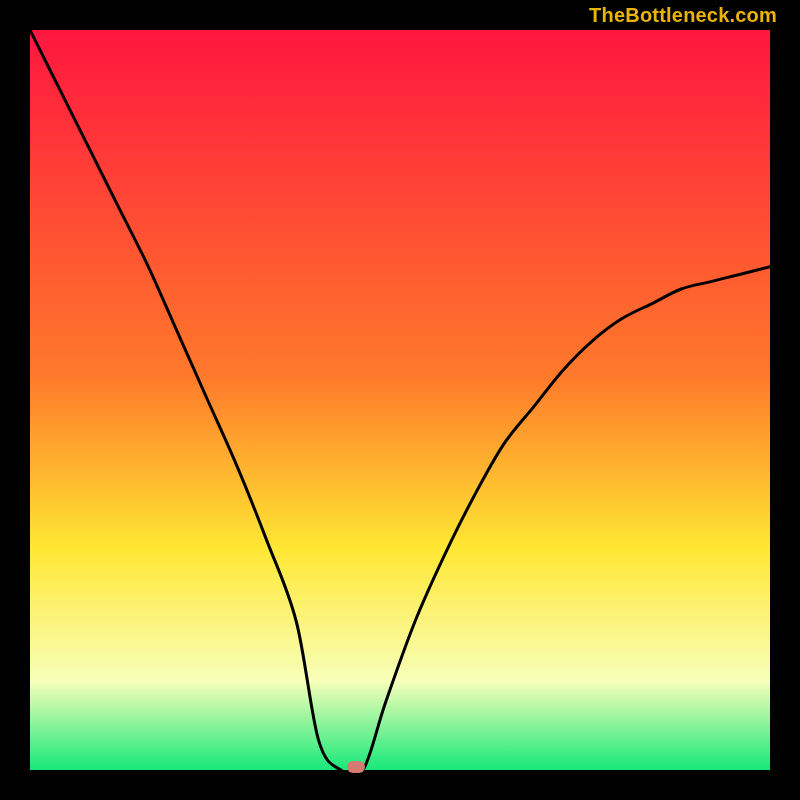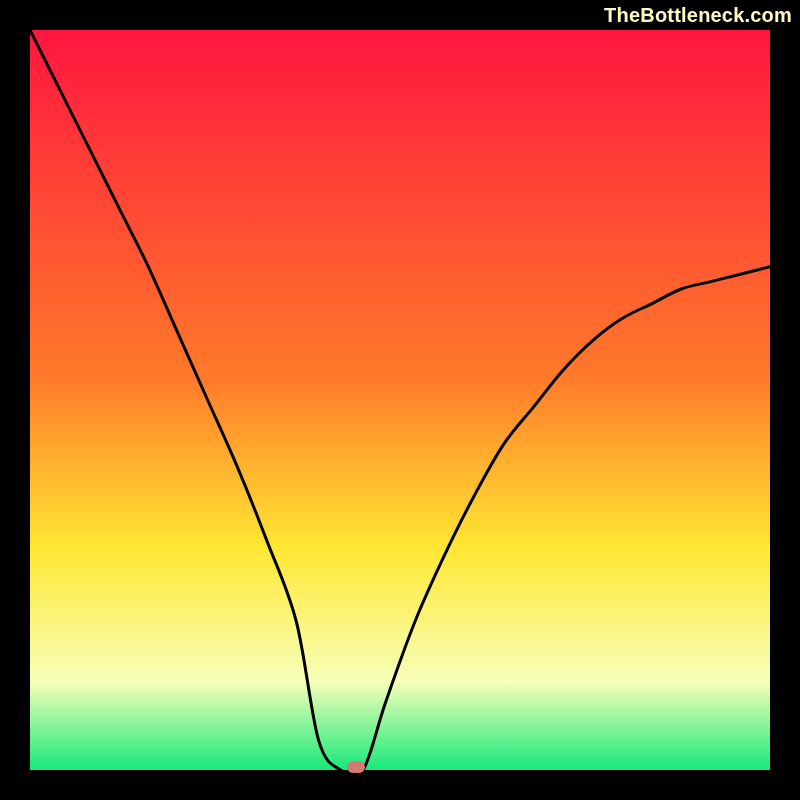--- a/index.html
+++ b/index.html
@@ -42,25 +42,25 @@
   .marker {
     position: absolute;
     width: 18px;
     height: 12px;
     border-radius: 6px;
     transform: translate(-50%, -50%);
   }
   .watermark {
     position: absolute;
     top: 4px;
-    right: 8px;
+    right: 23px;
     font-family: Arial, Helvetica, sans-serif;
     font-size: 20px;
     font-weight: 600;
-    color: #fef9c3;
+    color: #eab308;
     letter-spacing: 0.2px;
   }
 </style>
 </head>
 <body>
 
 <div class="frame">
   <div class="watermark">TheBottleneck.com</div>
   <div class="plot">
     <svg class="gradient" viewBox="0 0 740 740" preserveAspectRatio="none">

